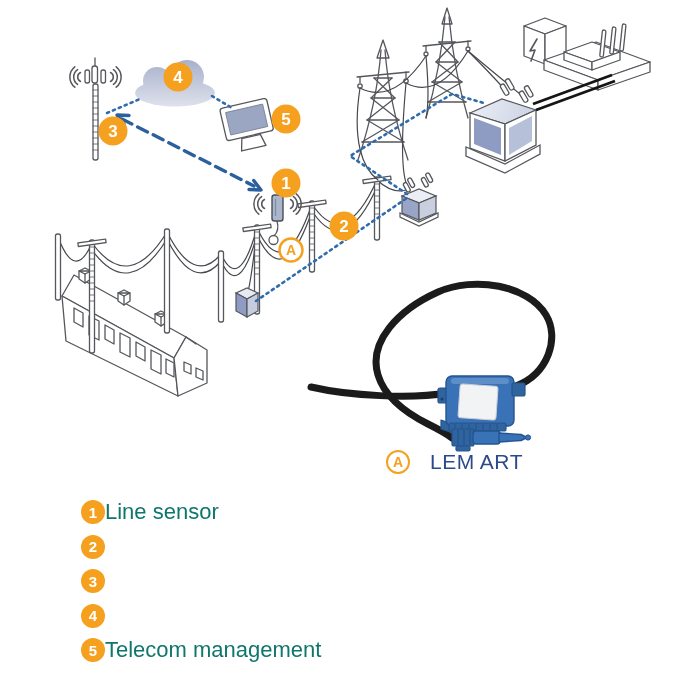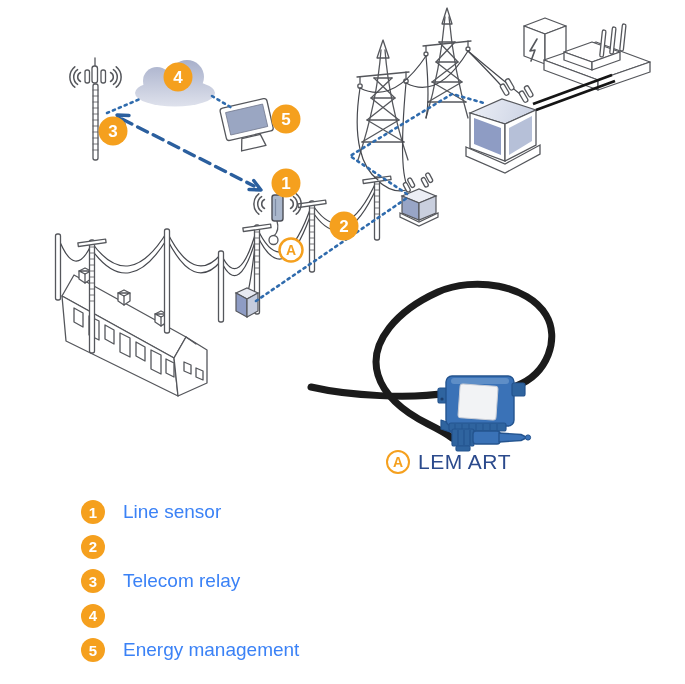--- a/index.html
+++ b/index.html
@@ -5,27 +5,27 @@
   html,body{margin:0;padding:0;background:#fff;}
   #stage{position:relative;width:685px;height:684px;background:#fff;overflow:hidden;
          font-family:"Liberation Sans",sans-serif;}
   #stage svg{position:absolute;left:0;top:0;}
   
   .legend{position:absolute;left:81px;top:500px;}
   .legend-row{display:flex;align-items:center;height:24px;margin-bottom:10.5px;}
   .num-badge{width:24px;height:24px;border-radius:50%;background:#F5A01E;color:#fff;
              font-size:15px;font-weight:bold;display:flex;align-items:center;justify-content:center;
              flex:0 0 24px;}
-  .legend-label{margin-left:18px;color:#3b82f6;font-size:19px;white-space:nowrap;}
+  .legend-label{margin-left:0;color:#0f766e;font-size:22px;white-space:nowrap;}
   
   .product-label{position:absolute;left:386px;top:449px;display:flex;align-items:center;height:26px;}
   .ring-badge{width:24px;height:24px;box-sizing:border-box;border:2.5px solid #F5A01E;border-radius:50%;
               color:#F5A01E;font-size:14px;font-weight:bold;display:flex;align-items:center;justify-content:center;
               background:#fff;flex:0 0 24px;}
-  .product-name{margin-left:8px;color:#2B4A8C;font-size:21px;letter-spacing:.5px;white-space:nowrap;}
+  .product-name{margin-left:20px;color:#2B4A8C;font-size:21px;letter-spacing:.5px;white-space:nowrap;}
   
   .ln{stroke:#55575c;fill:none;stroke-width:1.3;stroke-linecap:round;stroke-linejoin:round;}
   .lnf{stroke:#55575c;fill:#fff;stroke-width:1.3;stroke-linejoin:round;}
   .wire{stroke:#46484e;fill:none;stroke-width:1.2;stroke-linecap:round;}
   .dot{stroke:#2F6BAD;fill:none;stroke-width:2.6;stroke-dasharray:2.2 4.2;stroke-linecap:round;}
   .dash{stroke:#2B5F9E;fill:none;stroke-width:3.4;stroke-dasharray:11 6.5;stroke-linecap:round;}
   .dashhead{stroke:#2B5F9E;fill:none;stroke-width:3.4;stroke-linecap:round;stroke-linejoin:round;}
   .badge-txt{fill:#fff;font-size:17px;font-weight:bold;font-family:"Liberation Sans",sans-serif;
              text-anchor:middle;}
   .ring-txt{fill:#F5A01E;font-size:14px;font-weight:bold;font-family:"Liberation Sans",sans-serif;
@@ -317,23 +317,22 @@
 <div class="legend">
   <div class="legend-row">
     <span class="num-badge">1</span>
     <span class="legend-label">Line sensor</span>
   </div>
   <div class="legend-row">
     <span class="num-badge">2</span>
   </div>
   <div class="legend-row">
     <span class="num-badge">3</span>
-    <span class="legend-label">Telecom relay</span>
   </div>
   <div class="legend-row">
     <span class="num-badge">4</span>
   </div>
   <div class="legend-row">
     <span class="num-badge">5</span>
-    <span class="legend-label">Energy management</span>
+    <span class="legend-label">Telecom management</span>
   </div>
 </div>
 </div>
 
 </body></html>

